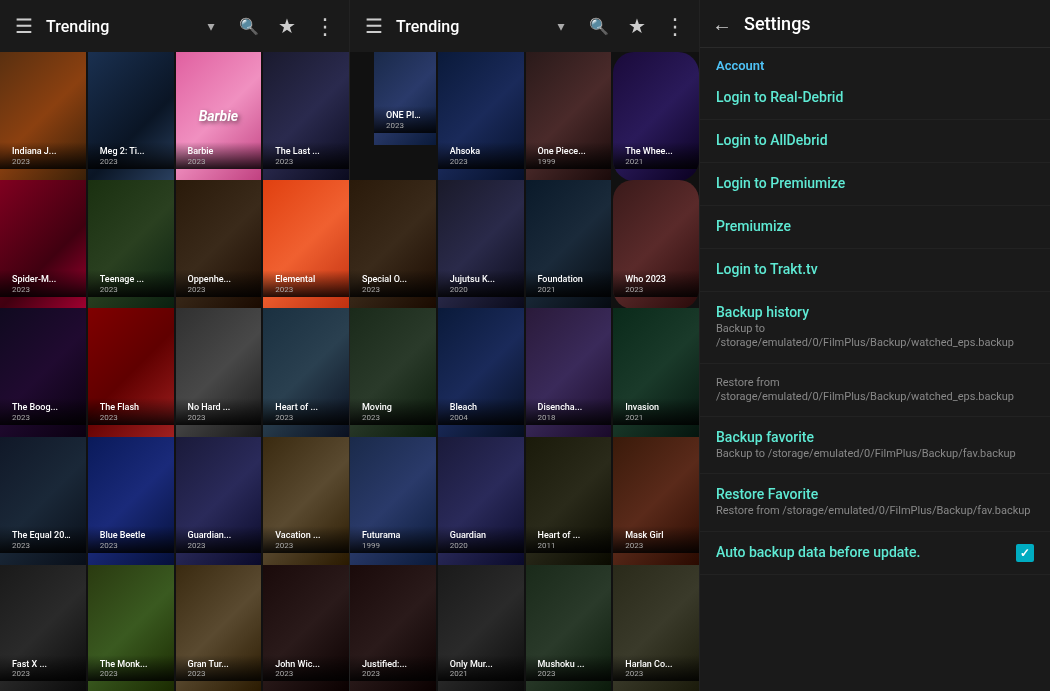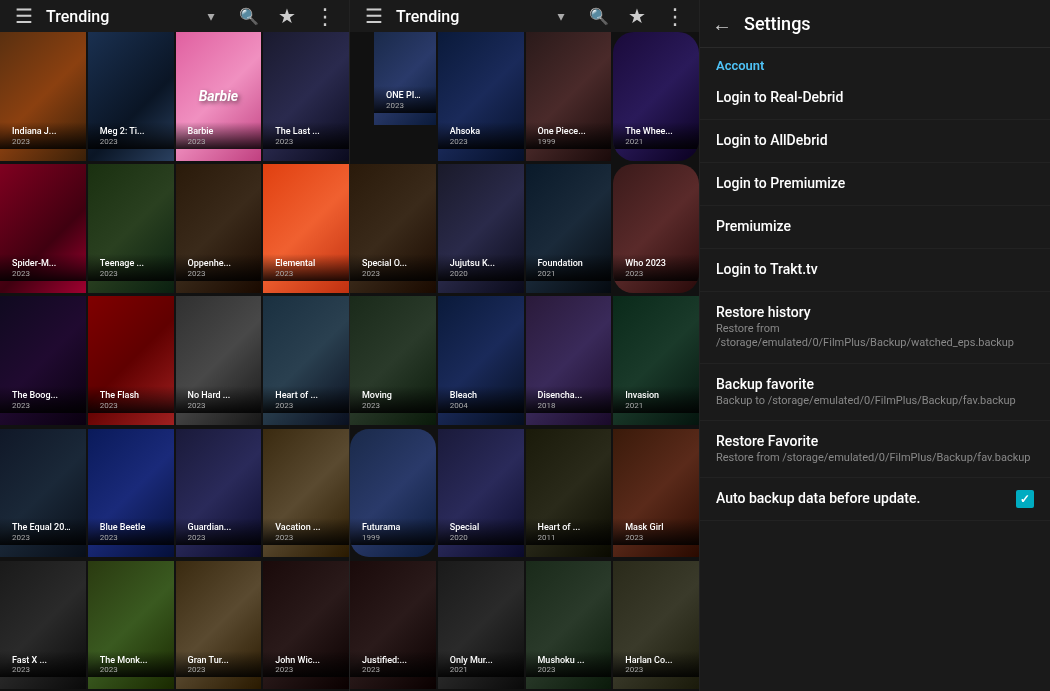--- a/index.html
+++ b/index.html
@@ -16,21 +16,21 @@
     .panel {
       width: 350px;
       height: 691px;
       display: flex;
       flex-direction: column;
       border-right: 1px solid #222;
       overflow: hidden;
     }
 
     .toolbar {
-      height: 32px;
+      height: 52px;
       background: #1a1a1a;
       display: flex;
       align-items: center;
       padding: 0 8px;
       gap: 6px;
       flex-shrink: 0;
     }
     .toolbar-title {
       color: #fff;
       font-size: 16px;
@@ -118,21 +118,21 @@
     .c-onepiecen { background: linear-gradient(135deg, #2a1a1a 0%, #4a2a2a 50%, #1a0a0a 100%); }
     .c-wheel { background: linear-gradient(135deg, #1a0a3a 0%, #2a1a5a 50%, #0a0020 100%); border-radius: 21px; }
     .c-special { background: linear-gradient(135deg, #2a1a0a 0%, #3a2a1a 50%, #1a0a00 100%); }
     .c-jujutsu { background: linear-gradient(135deg, #1a1a2a 0%, #2a2a4a 50%, #0a0a1a 100%); }
     .c-found { background: linear-gradient(135deg, #0a1a2a 0%, #1a2a3a 50%, #050a10 100%); }
     .c-who { background: linear-gradient(135deg, #3a1a1a 0%, #5a2a2a 50%, #2a0a0a 100%); border-radius: 20px; }
     .c-moving { background: linear-gradient(135deg, #1a2a1a 0%, #2a3a2a 50%, #0a1a0a 100%); }
     .c-bleach { background: linear-gradient(135deg, #0a1a3a 0%, #1a2a5a 50%, #050e20 100%); }
     .c-disen { background: linear-gradient(135deg, #2a1a3a 0%, #3a2a5a 50%, #1a0a2a 100%); }
     .c-invasion { background: linear-gradient(135deg, #0a2a1a 0%, #1a3a2a 50%, #05150e 100%); text-decoration: underline; }
-    .c-futurama { background: linear-gradient(135deg, #1a2a4a 0%, #2a3a6a 50%, #0a1a3a 100%); border-radius: 19px; }
+    .c-futurama { background: linear-gradient(135deg, #1a2a4a 0%, #2a3a6a 50%, #0a1a3a 100%); }
     .c-ragnarok { background: linear-gradient(135deg, #1a1a3a 0%, #2a2a5a 50%, #0a0a2a 100%); }
     .c-game { background: linear-gradient(135deg, #1a1a0a 0%, #2a2a1a 50%, #0a0a00 100%); }
     .c-mask { background: linear-gradient(135deg, #3a1a0a 0%, #5a2a1a 50%, #2a0a00 100%); }
     .c-just { background: linear-gradient(135deg, #1a0a0a 0%, #2a1a1a 50%, #0a0000 100%); }
     .c-onlymur { background: linear-gradient(135deg, #1a1a1a 0%, #2a2a2a 50%, #0a0a0a 100%); }
     .c-mush { background: linear-gradient(135deg, #1a2a1a 0%, #2a3a2a 50%, #0a1a0a 100%); }
     .c-harlan { background: linear-gradient(135deg, #2a2a1a 0%, #3a3a2a 50%, #1a1a0a 100%); }
 
     
     .settings-panel {
@@ -172,21 +172,21 @@
       font-size: 13px;
       font-weight: 600;
     }
 
     .settings-item {
       padding: 12px 16px;
       cursor: pointer;
       border-bottom: 1px solid #222;
     }
     .settings-item-title {
-      color: #ffffff;
+      color: #5eead4;
       font-size: 14px;
       font-weight: 500;
       margin-bottom: 2px;
     }
     .settings-item-sub {
       color: #888;
       font-size: 11px;
       line-height: 1.3;
     }
 
@@ -441,21 +441,21 @@
       </div>
     </div>
       <div class="card c-futurama">
       <div class="card-overlay">
         <div class="card-title">Futurama</div>
         <div class="card-year">1999</div>
       </div>
     </div>
       <div class="card c-ragnarok">
       <div class="card-overlay">
-        <div class="card-title">Special</div>
+        <div class="card-title">Guardian</div>
         <div class="card-year">2020</div>
       </div>
     </div>
       <div class="card c-game">
       <div class="card-overlay">
         <div class="card-title">Heart of ...</div>
         <div class="card-year">2011</div>
       </div>
     </div>
       <div class="card c-mask">
@@ -512,21 +512,24 @@
       </div>
       <div class="settings-item">
         <div class="settings-item-title">Premiumize</div>
 
       </div>
       <div class="settings-item">
         <div class="settings-item-title">Login to Trakt.tv</div>
 
       </div>
       <div class="settings-item">
-        <div class="settings-item-title">Restore history</div>
+        <div class="settings-item-title">Backup history</div>
+        <div class="settings-item-sub">Backup to /storage/emulated/0/FilmPlus/Backup/watched_eps.backup</div>
+      </div>
+      <div class="settings-item">
         <div class="settings-item-sub">Restore from /storage/emulated/0/FilmPlus/Backup/watched_eps.backup</div>
       </div>
       <div class="settings-item">
         <div class="settings-item-title">Backup favorite</div>
         <div class="settings-item-sub">Backup to /storage/emulated/0/FilmPlus/Backup/fav.backup</div>
       </div>
       <div class="settings-item">
         <div class="settings-item-title">Restore Favorite</div>
         <div class="settings-item-sub">Restore from /storage/emulated/0/FilmPlus/Backup/fav.backup</div>
       </div>

